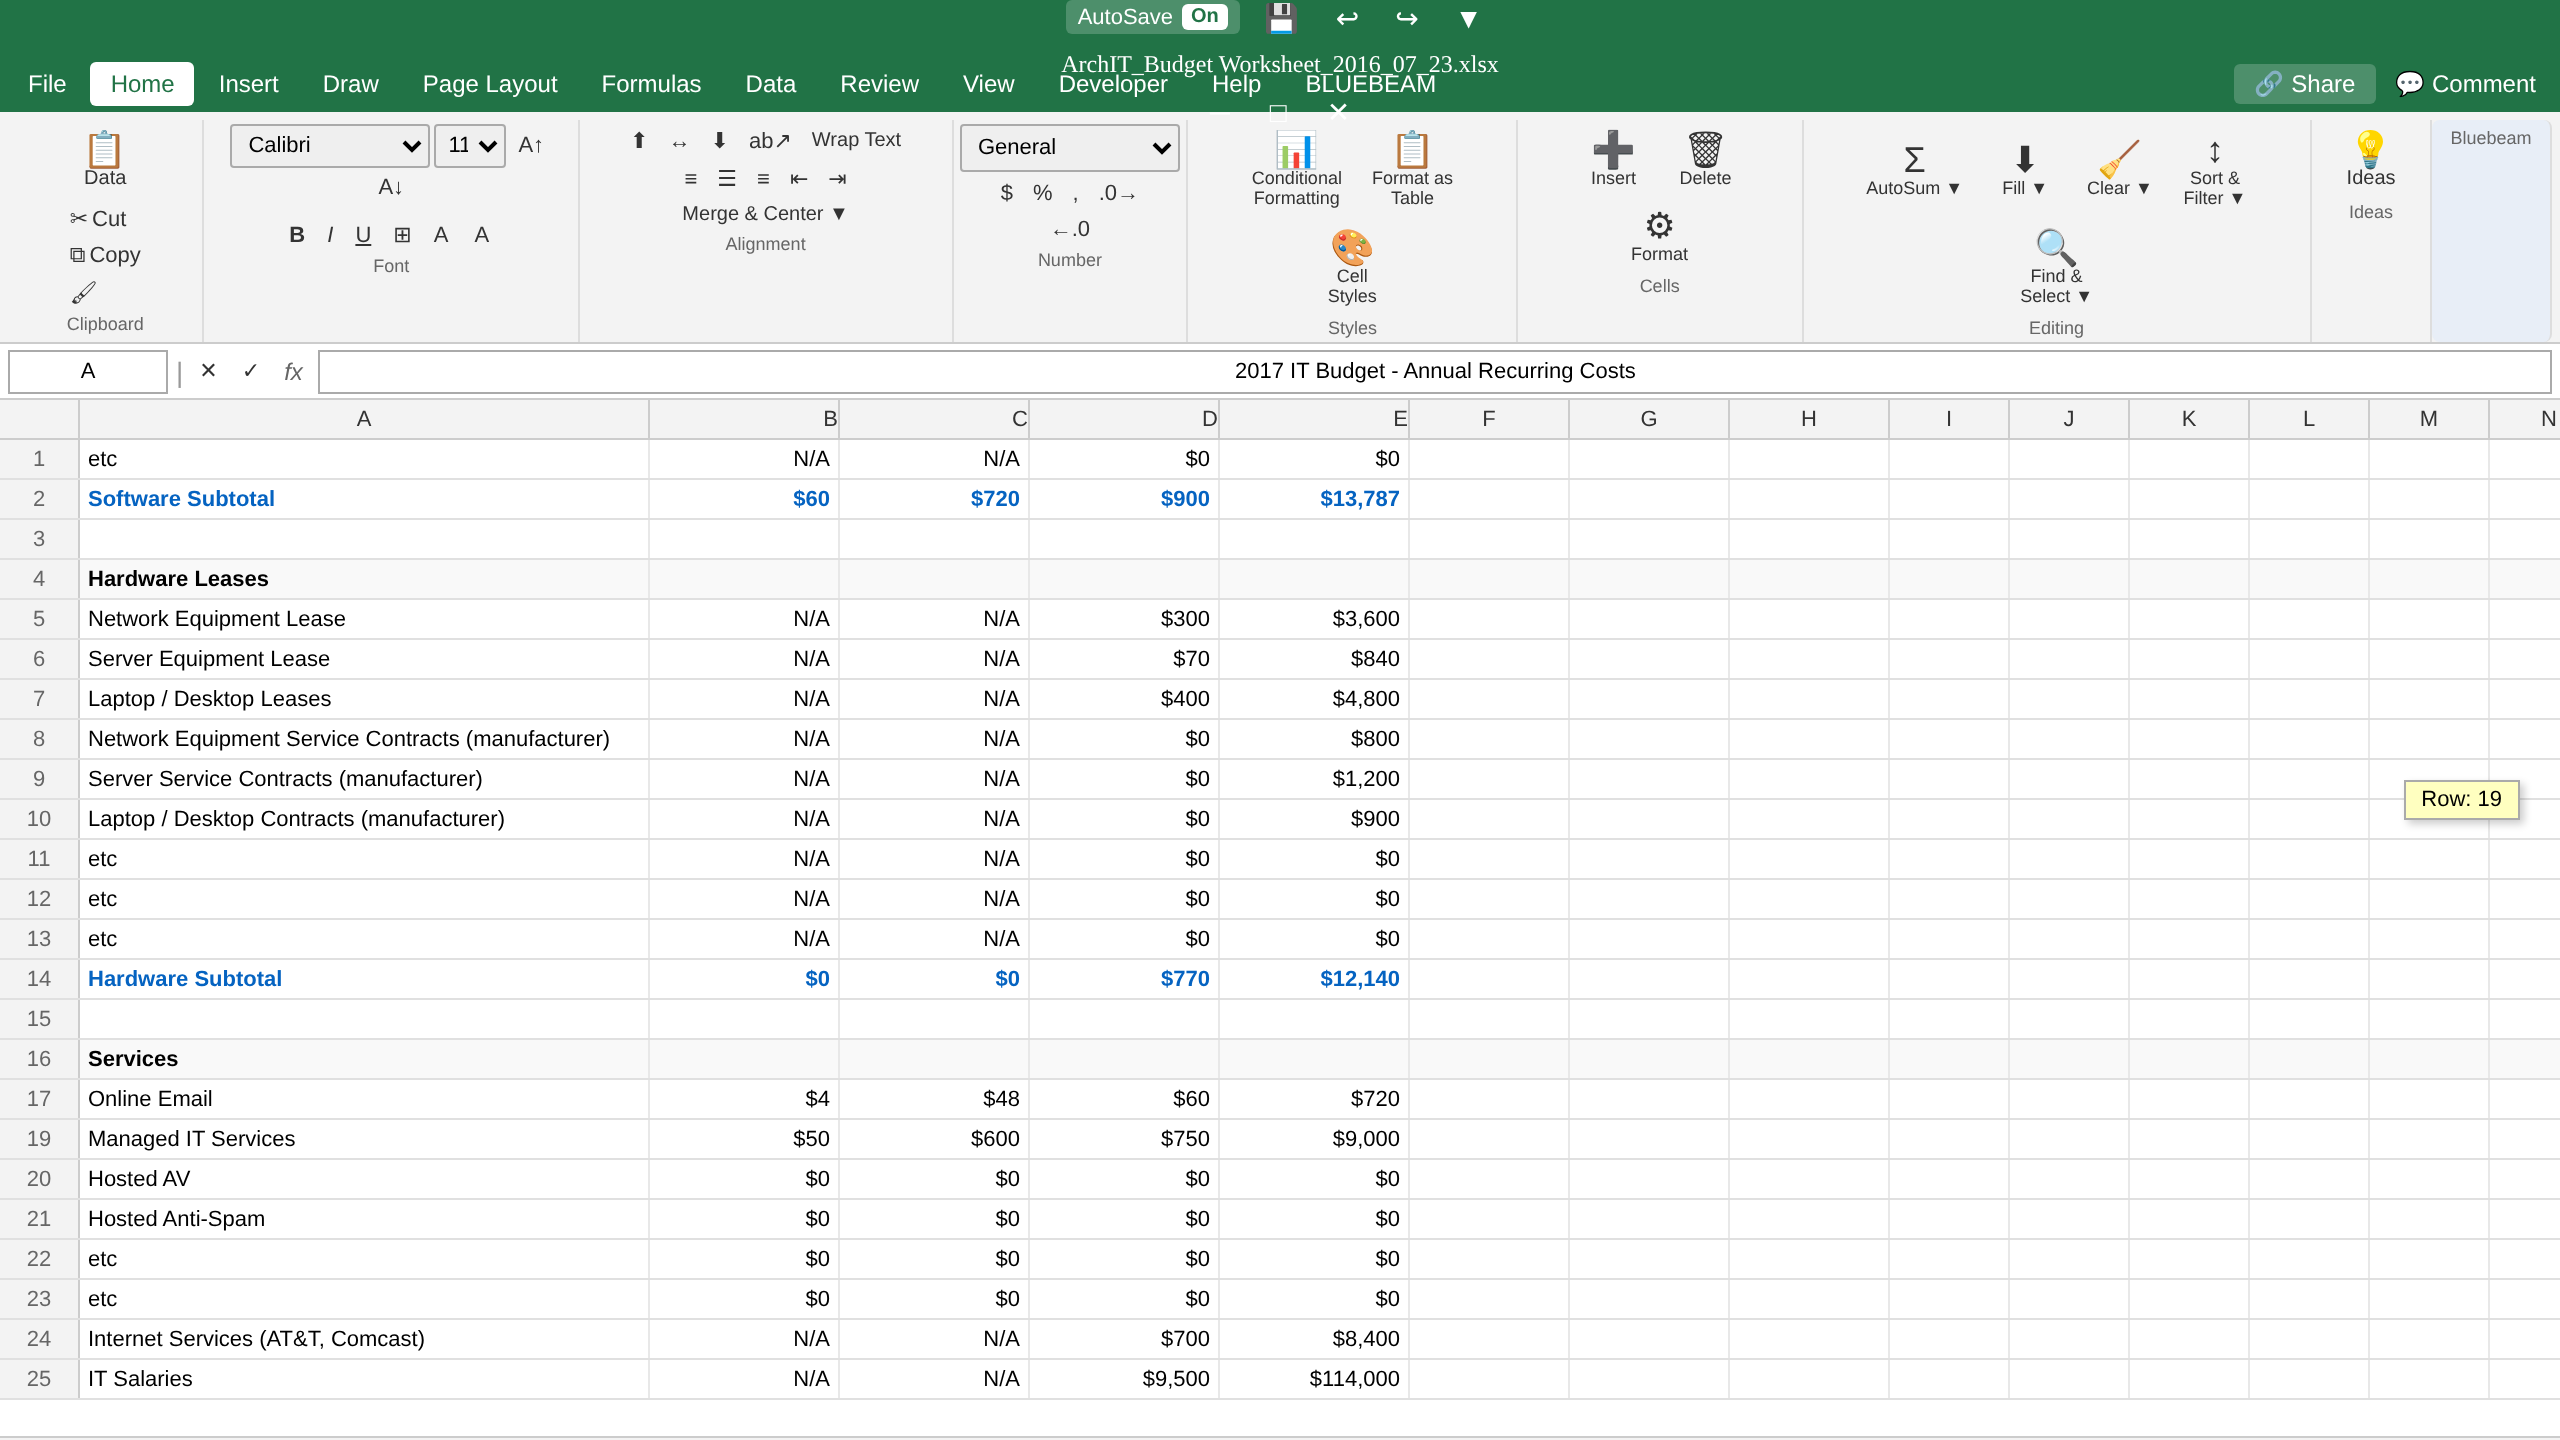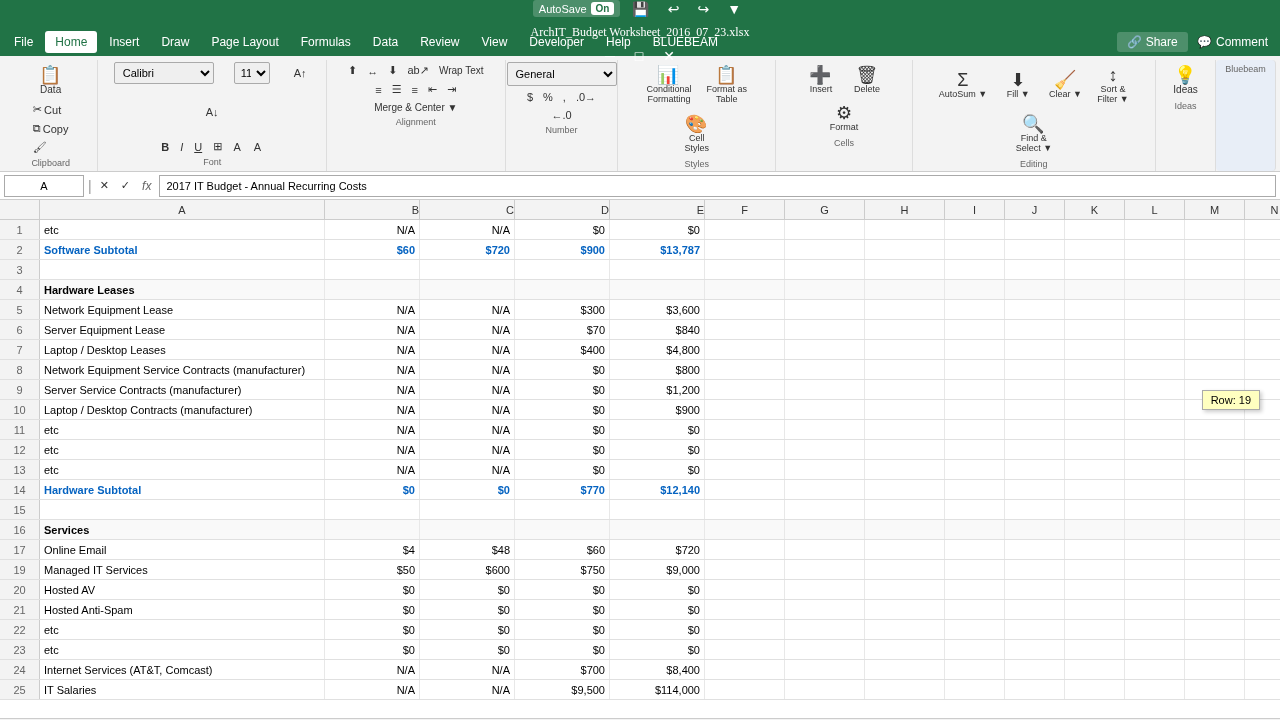--- a/index.html
+++ b/index.html
@@ -158,20 +158,21 @@
       text-align: center;
     }
     .formula-divider { color: #999; font-size: 14px; }
     .fx-label { font-size: 12px; color: #666; font-style: italic; padding: 0 4px; }
     .formula-input {
       flex: 1;
       height: 22px;
       border: 1px solid #aaa;
       padding: 0 6px;
       font-size: 11px;
+      text-align: center;
     }
 
     
     .spreadsheet-container {
       display: flex;
       flex-direction: column;
       height: calc(720px - 28px - 28px - 92px - 28px - 26px);
       overflow: hidden;
     }
 
@@ -327,21 +328,21 @@
           <button class="ribbon-btn"><span>⧉</span> Copy</button>
           <button class="ribbon-btn">
               <span>🖌</span>
             </button>
         </div>
       </div>
       <div class="ribbon-group-label">Clipboard</div>
     </div>
 
     <div class="ribbon-group" style="min-width:160px;">
-      <div class="ribbon-row" style="gap:20px; margin-bottom:18px;">
+      <div class="ribbon-row" style="gap:2px; margin-bottom:7px;">
         <select class="font-selector">
           <option>Calibri</option>
         </select>
         <select class="size-selector">
           <option>11</option>
         </select>
         <button class="ribbon-btn">
             <span>A↑</span>
           </button>
         <button class="ribbon-btn">

